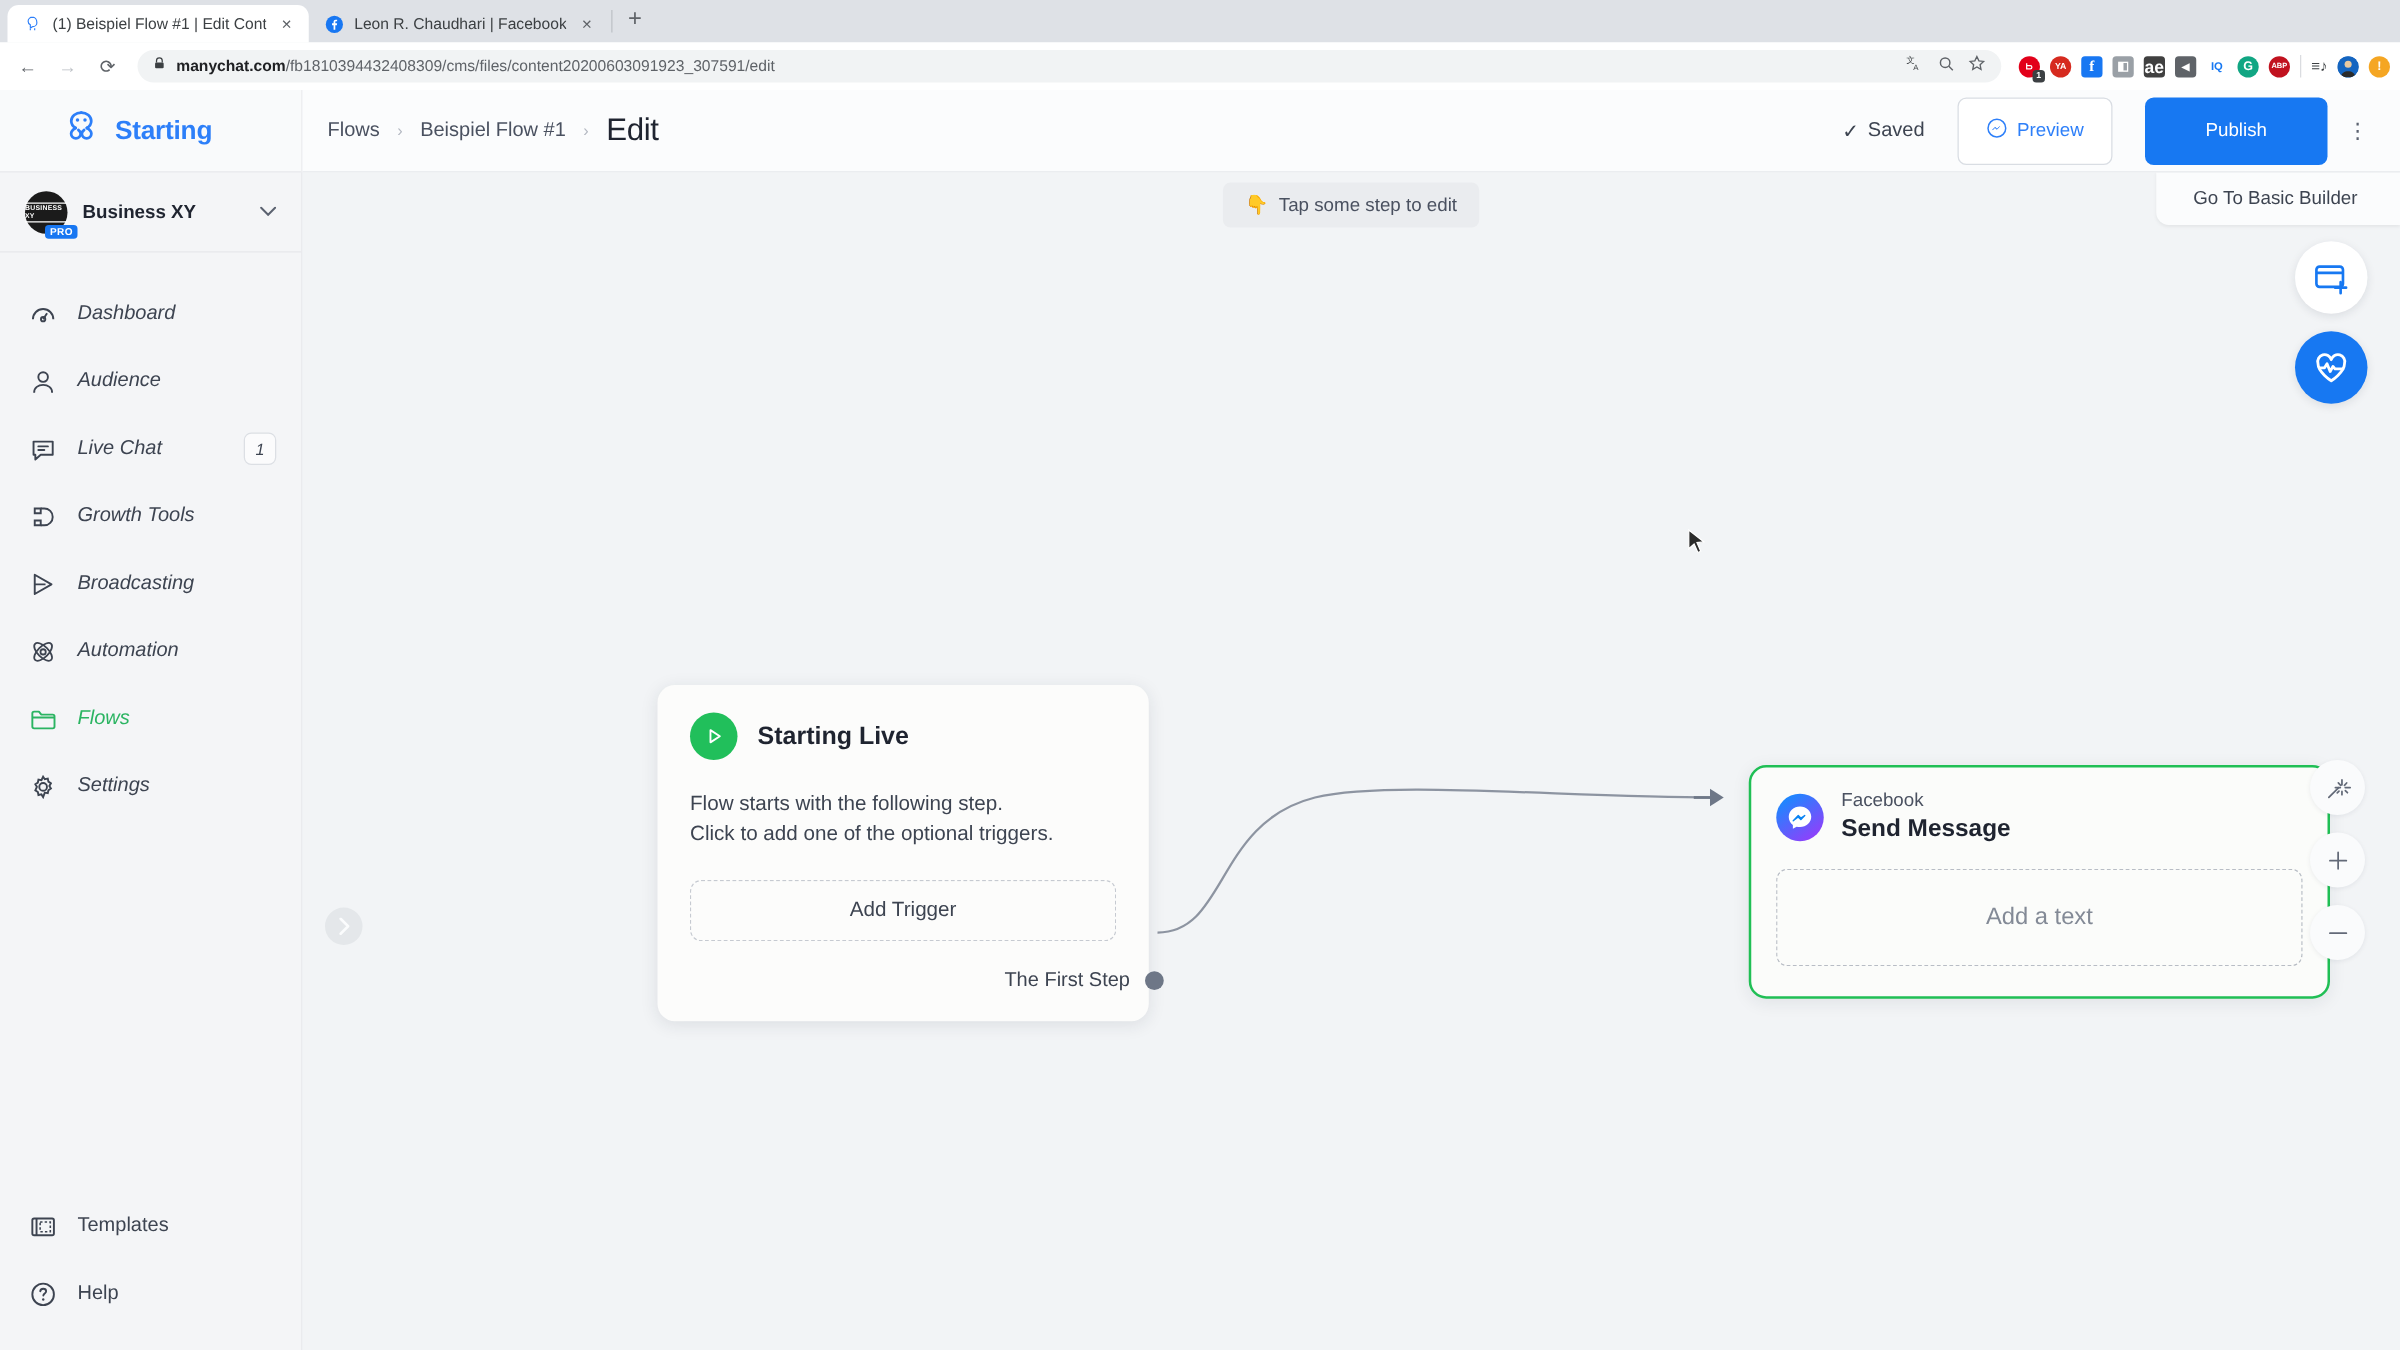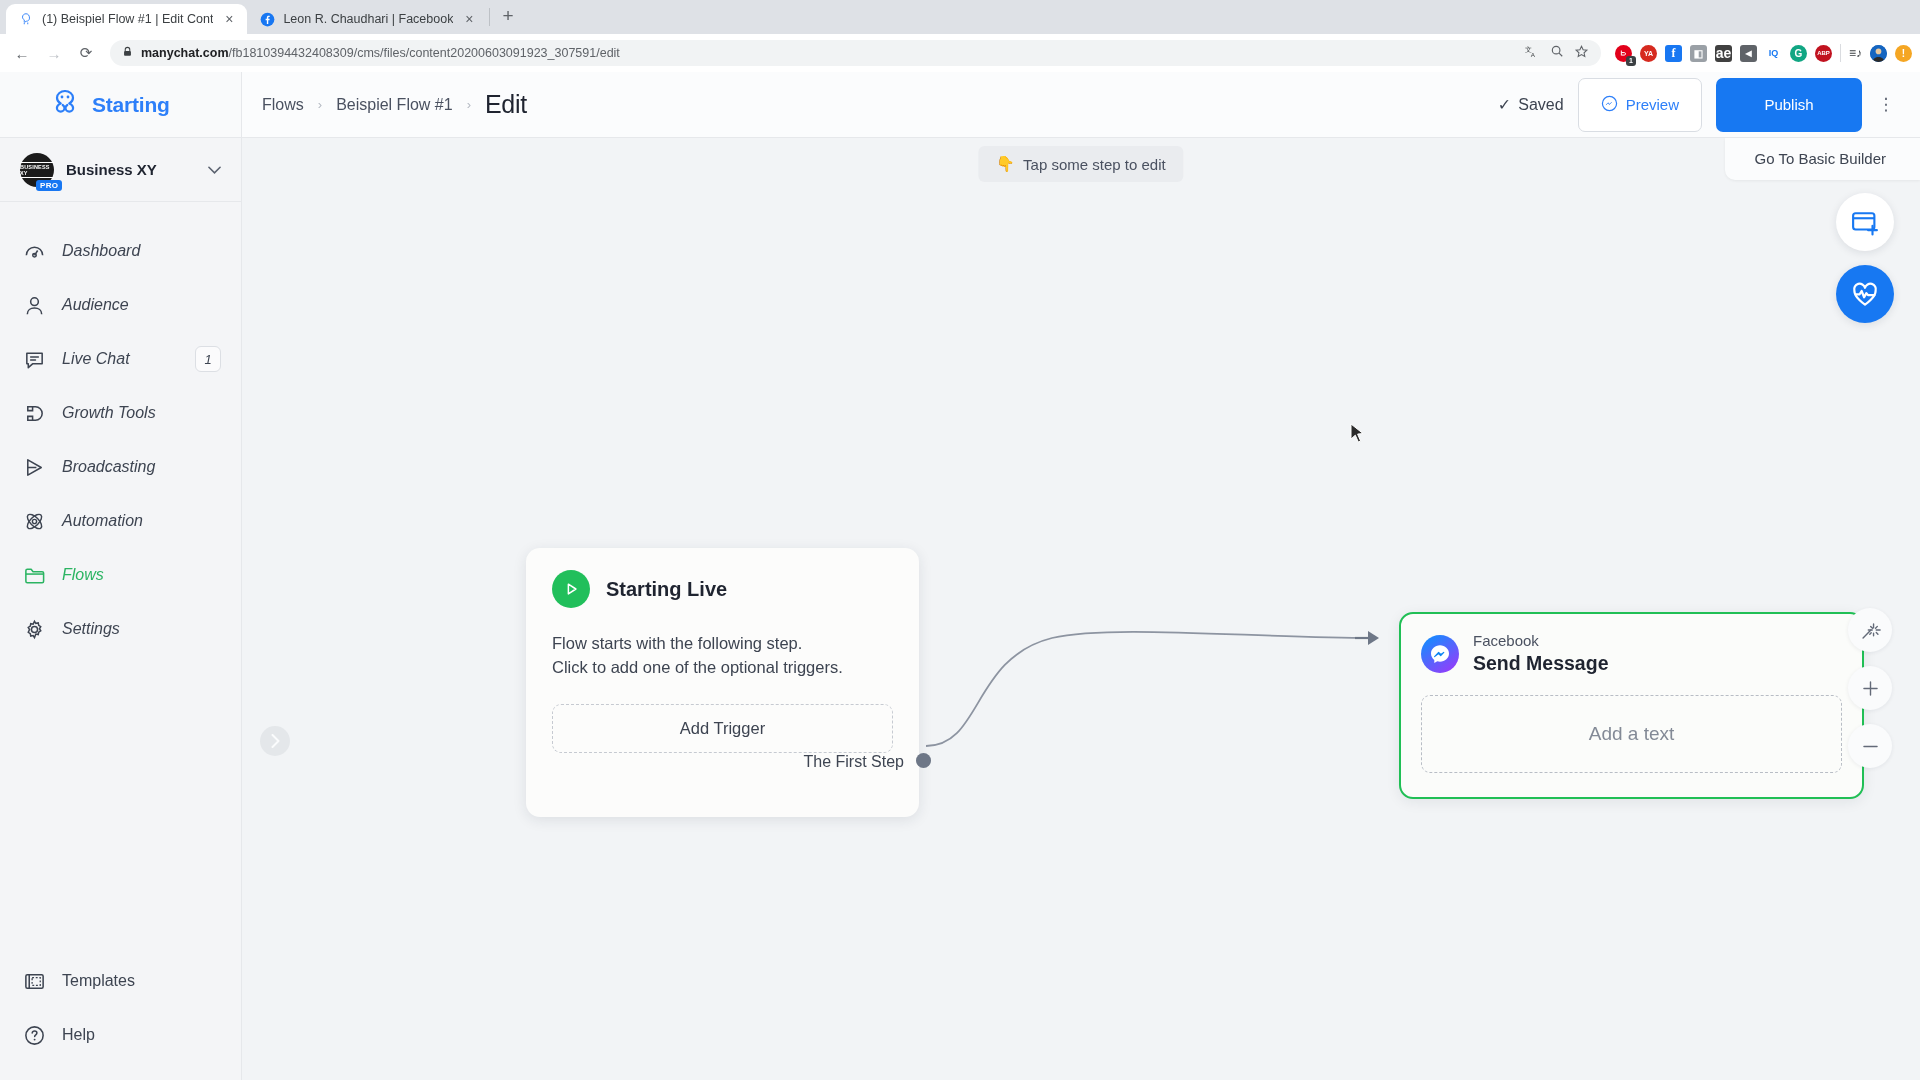--- a/index.html
+++ b/index.html
@@ -89,21 +89,21 @@
   .main { flex: 1; display: flex; flex-direction: column; min-width: 0; }
   .topbar { height: 66px; background: #fbfcfd; border-bottom: 1px solid #e6e8eb;
     display: flex; align-items: center; padding: 0 24px 0 20px; gap: 14px; flex: 0 0 66px;}
   .crumb { font-size: 16px; color: #4a5160; }
   .crumb-sep { color: #b4b9c2; font-size: 13px; }
   .crumb-current { font-size: 25px; color: #1f2430; letter-spacing: -.3px;}
   .topbar-right { margin-left: auto; display: flex; align-items: center; gap: 14px; }
   .saved { display: flex; align-items: center; gap: 7px; font-size: 16px; color: #3d4451; }
   .btn {
     height: 54px; border-radius: 7px; display: flex; align-items: center; justify-content: center;
-    gap: 8px; font-size: 15px; cursor: pointer; padding: 0 22px;
+    gap: 8px; font-size: 15px; cursor: pointer; padding: 0 22px; margin-left: 12px;
   }
   .btn-preview { background: #fff; border: 1px solid #d9dde3; color: #2d7ff9; }
   .btn-publish { background: #1778f2; color: #fff; min-width: 146px; }
   .btn-kebab { width: 20px; height: 38px; display: flex; align-items: center; justify-content: center;
     color: #5b6270; font-size: 17px; }
 
   
   .canvas { flex: 1; position: relative; background: #f2f4f6; overflow: hidden; }
   .hint-pill {
     position: absolute; left: 50%; transform: translateX(-50%); top: 8px;
@@ -140,21 +140,21 @@
   .node-head { display: flex; align-items: center; gap: 16px; }
   .start-badge { width: 38px; height: 38px; border-radius: 50%; background: #21bf5b;
     display: flex; align-items: center; justify-content: center; flex: 0 0 38px;}
   .node-title { font-size: 20px; color: #1f2430; font-weight: 700; }
   .node-desc { margin-top: 24px; font-size: 16.5px; color: #3d4451; line-height: 1.44; }
   .dashed-box {
     margin-top: 24px; border: 1px dashed #c6cad1; border-radius: 9px; height: 49px;
     display: flex; align-items: center; justify-content: center;
     font-size: 16.5px; color: #3d4451;
   }
-  .node-out { display: flex; justify-content: flex-end; gap: 0;
+  .node-out { display: flex; align-items: center; justify-content: flex-end; gap: 0;
     height: 64px; margin-right: -38px; }
   .out-label { font-size: 16px; color: #3d4451; }
   .out-dot { width: 15px; height: 15px; border-radius: 50%; background: #6e7787;
     margin-left: 12px; }
 
   .node-msg {
     position: absolute; left: 1157px; top: 474px; width: 465px;
     background: #fbfcfa; border: 2px solid #20bf55; border-radius: 14px;
     padding: 18px 20px 24px 20px; box-shadow: 0 3px 14px rgba(25,35,55,.08);
   }

